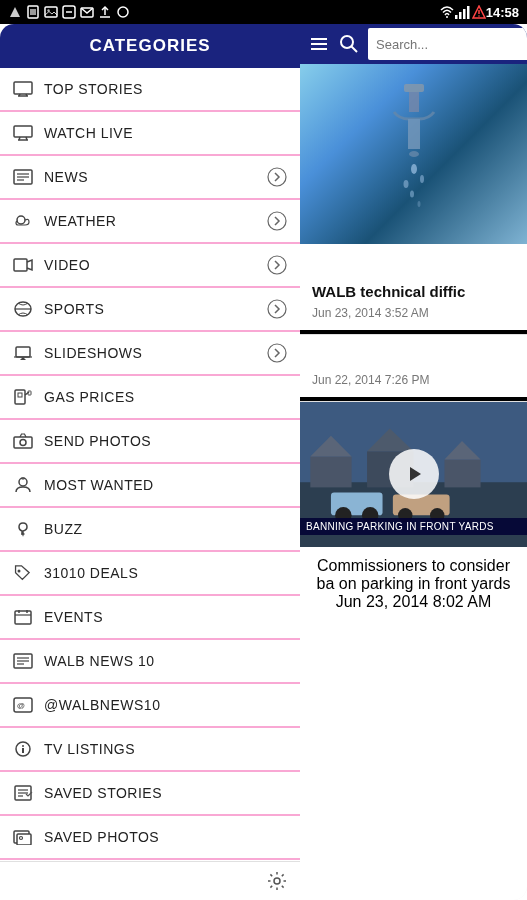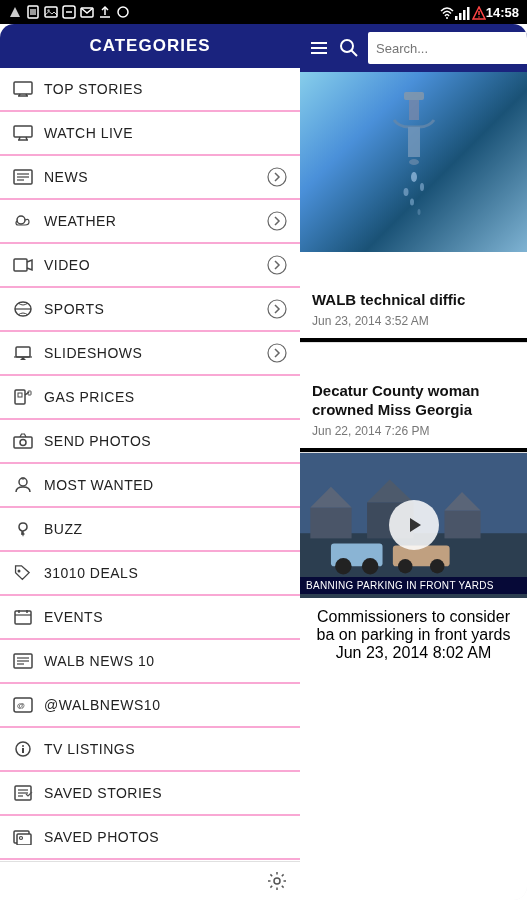--- a/index.html
+++ b/index.html
@@ -7,21 +7,21 @@
 
     
     .status-bar {
       width: 100%; height: 24px;
       background: #000;
       display: flex; align-items: center; justify-content: space-between;
       padding: 0 8px;
       color: #fff; font-size: 11px;
     }
     .status-left { display: flex; align-items: center; gap: 4px; }
-    .status-right { display: flex; align-items: flex-end; }
+    .status-right { display: flex; align-items: center; }
 
     
     .main-layout {
       display: flex;
       flex: 1;
       overflow: hidden;
       border-radius: 14px;
     }
 
     
@@ -90,21 +90,21 @@
     .right-panel {
       flex: 1;
       display: flex;
       flex-direction: column;
       background: #f2f2f2;
       overflow: hidden;
     }
 
     .right-header {
       background: #1a237e;
-      height: 48px;
+      height: 40px;
       display: flex;
       align-items: center;
       padding: 4px 8px;
       gap: 8px;
     }
 
     .right-header .menu-btn,
     .right-header .search-btn {
       width: 36px; height: 36px;
       display: flex; align-items: center; justify-content: center;
@@ -172,21 +172,21 @@
       width: 50px; height: 50px;
       border-radius: 50%;
       background: rgba(255,255,255,0.85);
       display: flex; align-items: center; justify-content: center;
       font-size: 20px;
       color: #333;
     }
 
     .news-video-thumb .ticker {
       position: absolute;
-      bottom: 4px; left: 0; right: 0;
+      bottom: 12px; left: 0; right: 0;
       background: rgba(0,0,50,0.85);
       color: #fff;
       font-size: 10px;
       padding: 3px 6px;
       letter-spacing: 0.3px;
       margin-top: 24px;
     }
 
     .news-card-last {
       padding: 10px 12px;
@@ -554,21 +554,20 @@
       </div>
 
       <div class="news-card">
         <div class="news-title">WALB technical diffic</div>
         <div class="news-date">Jun 23, 2014 3:52 AM</div>
       </div>
 
       <div style="height:1px;background:#e0e0e0;"></div>
 
       <div class="news-card">
-        <div class="news-title">Decatur County woman crowned Miss Georgia</div>
         <div class="news-date">Jun 22, 2014 7:26 PM</div>
       </div>
 
       <div style="height:1px;background:#e0e0e0;"></div>
 
       <div class="news-video-thumb">
 
         <svg width="100%" height="100%" viewBox="0 0 220 145" style="position:absolute;top:0;left:0;" preserveAspectRatio="xMidYMid slice">
           <rect width="220" height="145" fill="#3d5a80"></rect>
           <rect x="0" y="80" width="220" height="65" fill="#2c3e50"></rect>

